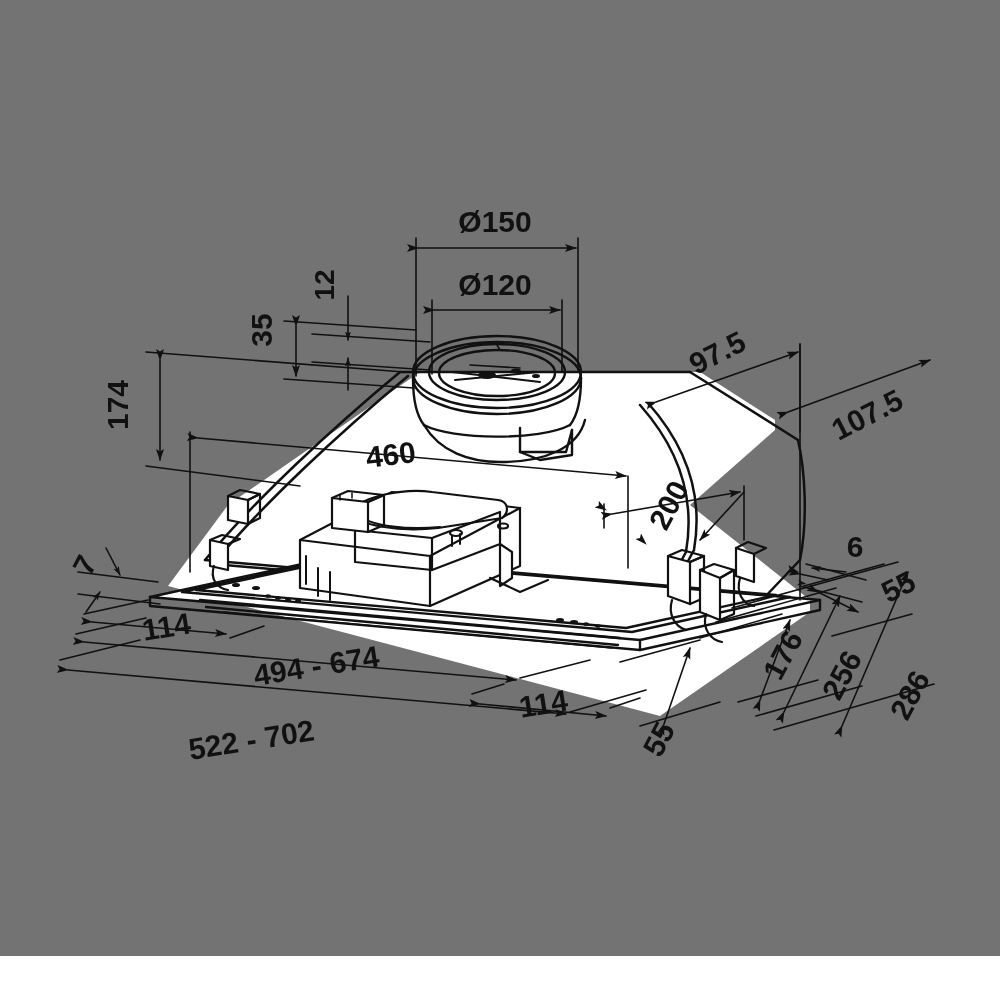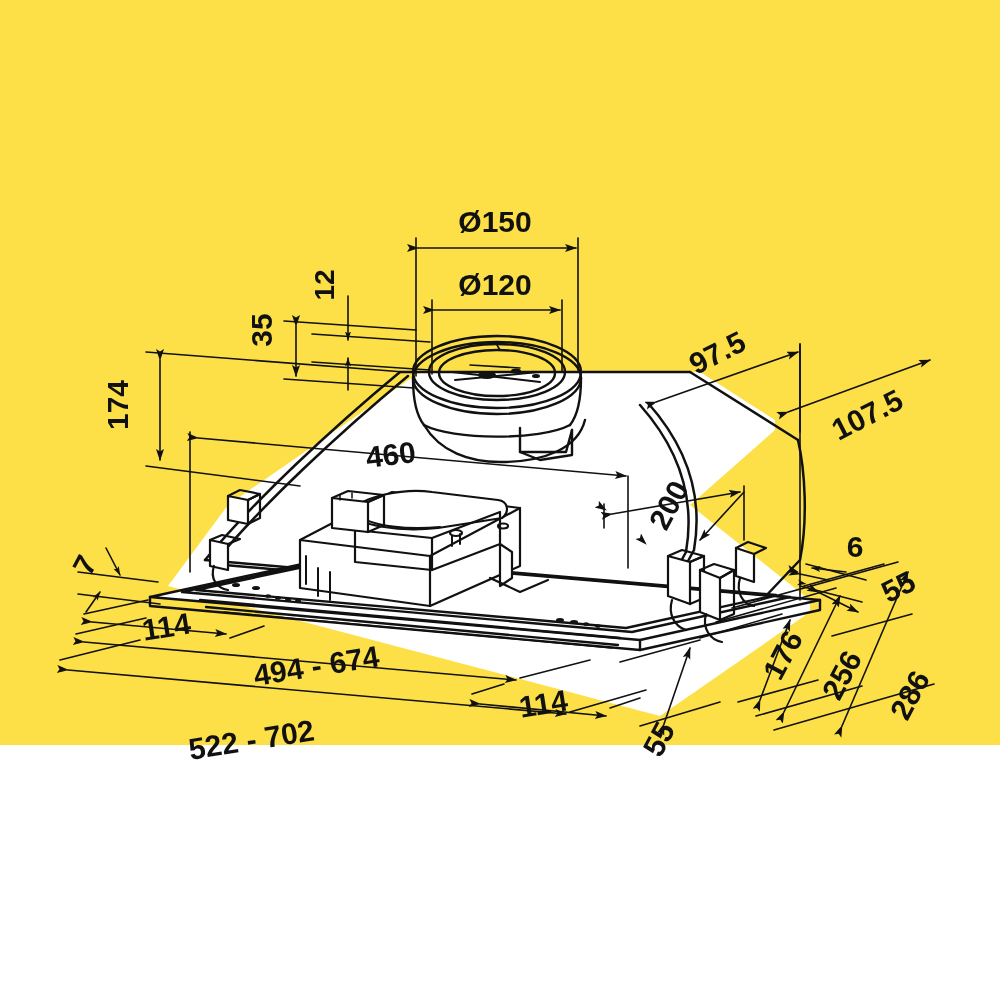--- a/index.html
+++ b/index.html
@@ -1,18 +1,18 @@
 <!DOCTYPE html>
 <html><head>
 <meta charset="utf-8">
 <style>
   html,body{margin:0;padding:0;background:#ffffff;}
   body{width:1000px;height:1000px;overflow:hidden;
        font-family:"Liberation Sans","DejaVu Sans",sans-serif;}
-  #stage{position:relative;width:1000px;height:745px;background:#fde047;}
+  #stage{position:relative;width:1000px;height:956px;background:#737373;}
   svg{display:block;}
   .dimtext{font-family:"Liberation Sans","DejaVu Sans",sans-serif;
            font-size:30px;font-weight:700;fill:#111111;}
   .dimtext.small{font-size:28px;}
 </style>
 </head>
 <body>
 
 <div id="stage">
 

